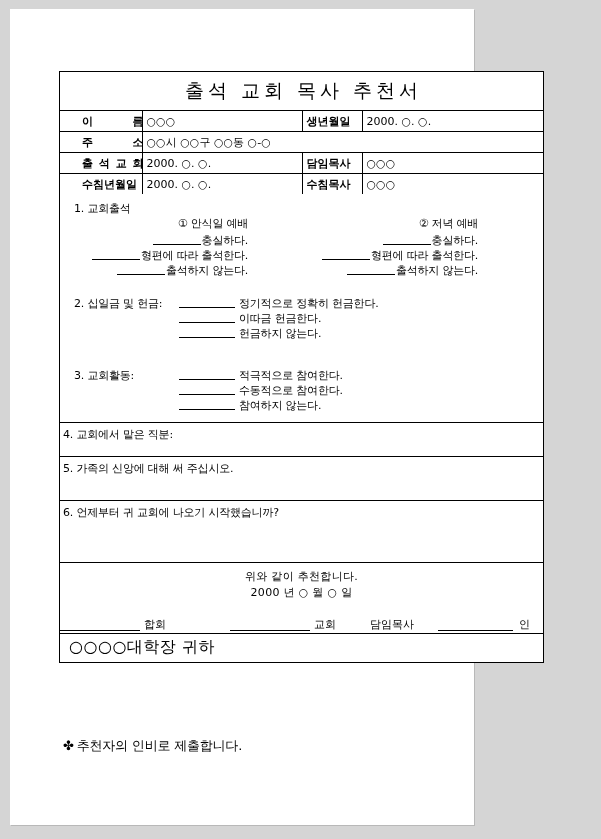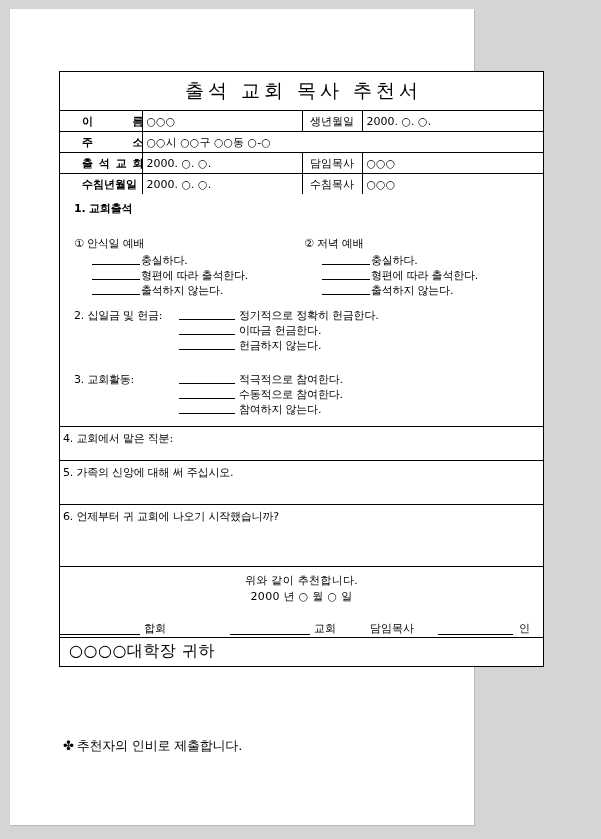--- a/index.html
+++ b/index.html
@@ -77,41 +77,42 @@
   .info-table td.lbl span {
     display: inline-block;
     width: 100%;
     text-align: justify;
     text-align-last: justify;
     margin-left: 12px;
   }
   .info-table td.val { border-right: 1px solid #000; }
   .info-table td.val-last { border-right: none; }
   .info-table td.lbl2 {
-    text-align: center;
-    font-weight: 400;
+    text-align: left;
+    font-weight: 700;
   }
 
   
   .block {
     border-bottom: 1px solid #000;
     font-size: 11px;
     color: #000;
     padding: 7px 0 9px 0;
     position: relative;
   }
   .q-head {
     padding-left: 14px;
-    margin-bottom: 20px;
-    font-weight: 700;
+    margin-bottom: 0;
+    font-weight: 400;
     letter-spacing: -0.2px;
   }
   .two-col {
     position: relative;
     height: 62px;
+    text-align: right;
   }
   .col {
     position: absolute;
     top: 0;
   }
   .col.left  { left: 14px; }
   .col.right { left: 244px; }
   .col-head {
     margin-bottom: 2px;
     letter-spacing: -0.2px;
@@ -127,21 +128,21 @@
     display: inline-block;
     border-bottom: 1px solid #000;
     width: 48px;
     height: 11px;
     margin-right: 1px;
     vertical-align: -1px;
   }
   .blank.wide { width: 56px; margin-right: 4px; }
 
   
-  .numsec { position: relative; margin-top: 10px; }
+  .numsec { position: relative; margin-top: 18px; }
   .numsec .lead {
     position: absolute;
     left: 14px;
     top: 0;
     white-space: nowrap;
     letter-spacing: -0.2px;
   }
   .numsec .lines { padding-left: 119px; }
   .numsec .lines .opt { padding-left: 0; line-height: 15px; }
   .gap { height: 9px; }

